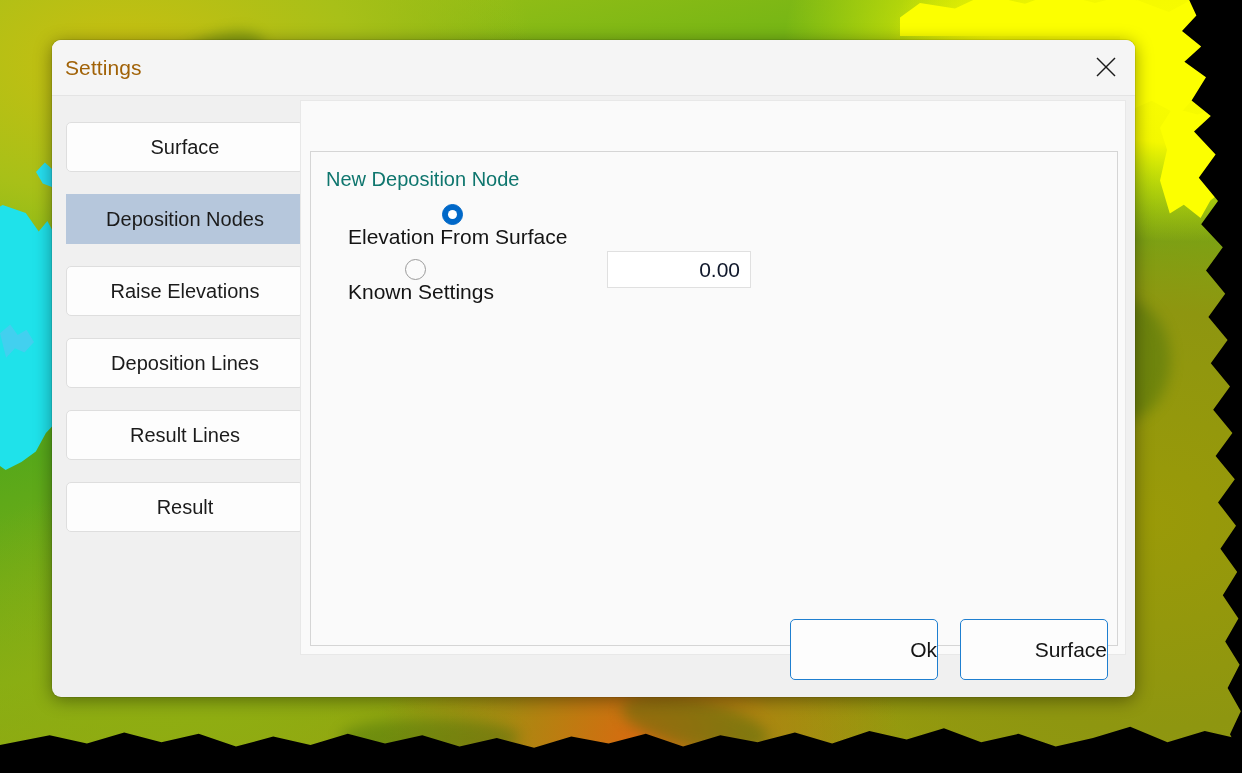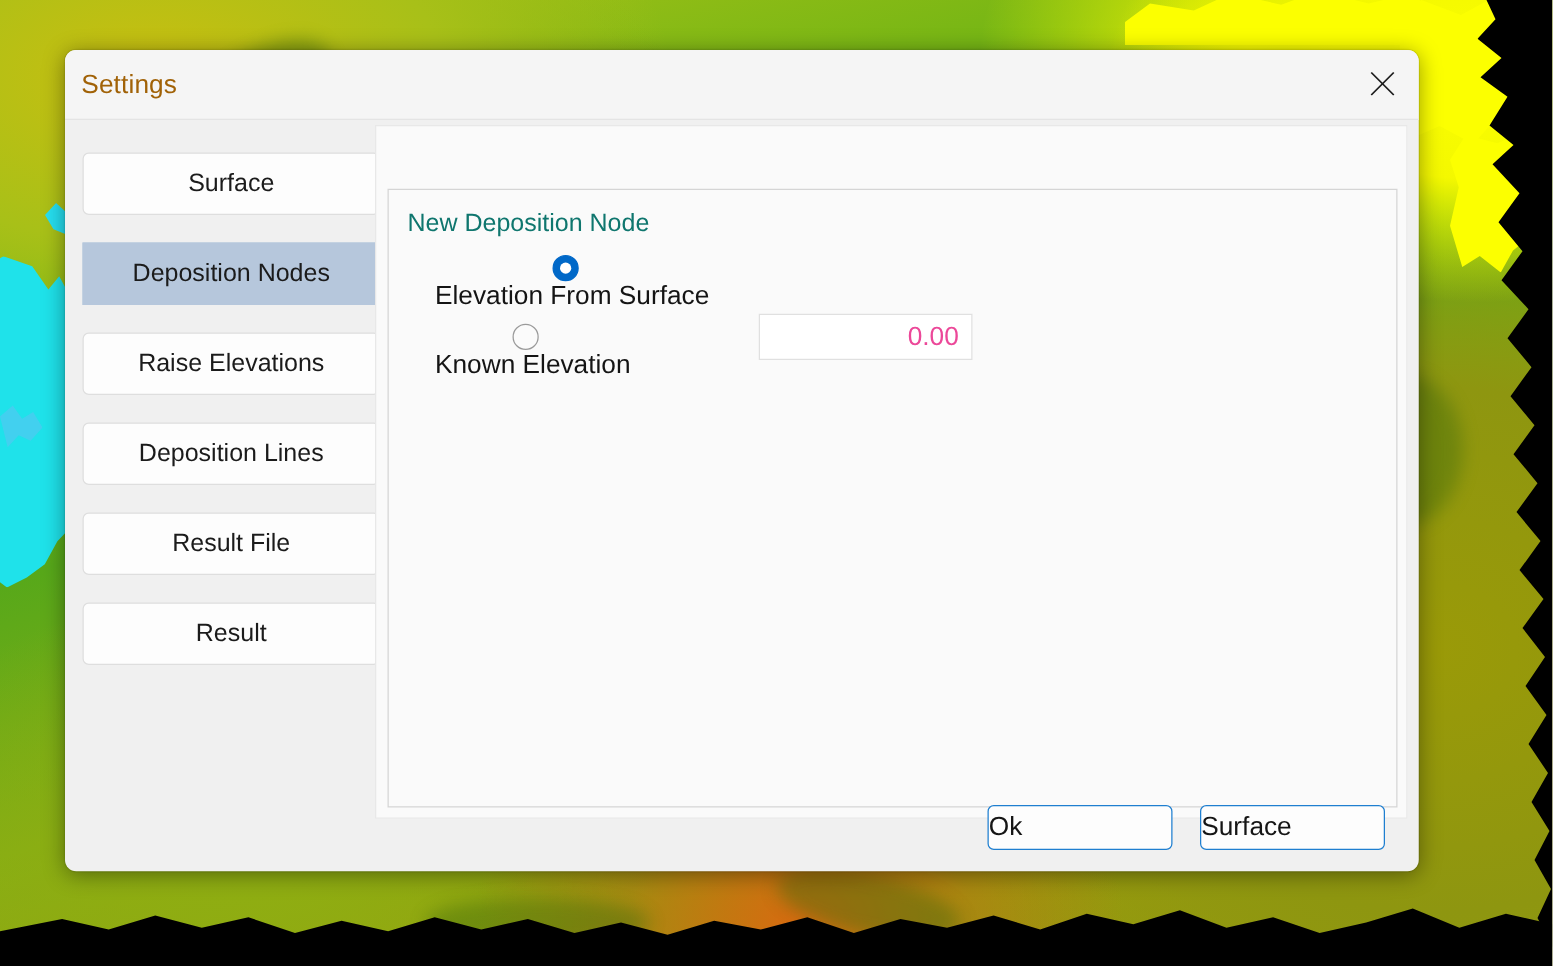--- a/index.html
+++ b/index.html
@@ -239,50 +239,50 @@
     margin-left: 11px;
     font-size: 21px;
     color: #141414;
     white-space: nowrap;
   }
 
   #elev-input {
     position: absolute;
     left: 296px;
     top: 99px;
-    width: 171px;
+    width: 144px;
     height: 37px;
     background: #ffffff;
     border: 1px solid #e0e0e0;
     box-sizing: border-box;
     display: flex;
     align-items: center;
     justify-content: flex-end;
     padding-right: 10px;
     font-size: 21px;
-    color: #ec4899;
+    color: #0f172a;
   }
 
   
   #footer {
     position: absolute;
     right: 27px;
     bottom: 17px;
     display: flex;
     gap: 22px;
   }
   .footer-btn {
     width: 148px;
-    height: 36px;
+    height: 61px;
     background: #fdfdfd;
     border: 1px solid #1f7fd0;
     border-radius: 5px;
     display: flex;
     align-items: center;
-    justify-content: flex-start;
+    justify-content: flex-end;
     font-size: 21px;
     color: #151515;
     cursor: default;
     box-sizing: border-box;
   }
 </style>
 </head>
 <body>
 
 <div id="stage">
@@ -325,41 +325,41 @@
       <div class="side-btn selected">
         <span>Deposition Nodes</span>
       </div>
       <div class="side-btn">
         <span>Raise Elevations</span>
       </div>
       <div class="side-btn">
         <span>Deposition Lines</span>
       </div>
       <div class="side-btn">
-        <span>Result File</span>
+        <span>Result Lines</span>
       </div>
       <div class="side-btn">
         <span>Result</span>
       </div>
     </div>
 
     <div id="content-panel">
       <div id="groupbox">
         <div id="group-legend">New Deposition Node</div>
 
         <div class="radio-row" id="row-elev">
           <span class="radio-outer on">
             <span class="dot"></span>
           </span>
           <span class="radio-label">Elevation From Surface</span>
         </div>
 
         <div class="radio-row" id="row-known">
           <span class="radio-outer off"></span>
-          <span class="radio-label">Known Elevation</span>
+          <span class="radio-label">Known Settings</span>
         </div>
 
         <div id="elev-input" placeholder="0.00">0.00</div>
       </div>
     </div>
 
     <div id="footer">
       <div class="footer-btn">
         <span>Ok</span>
       </div>

